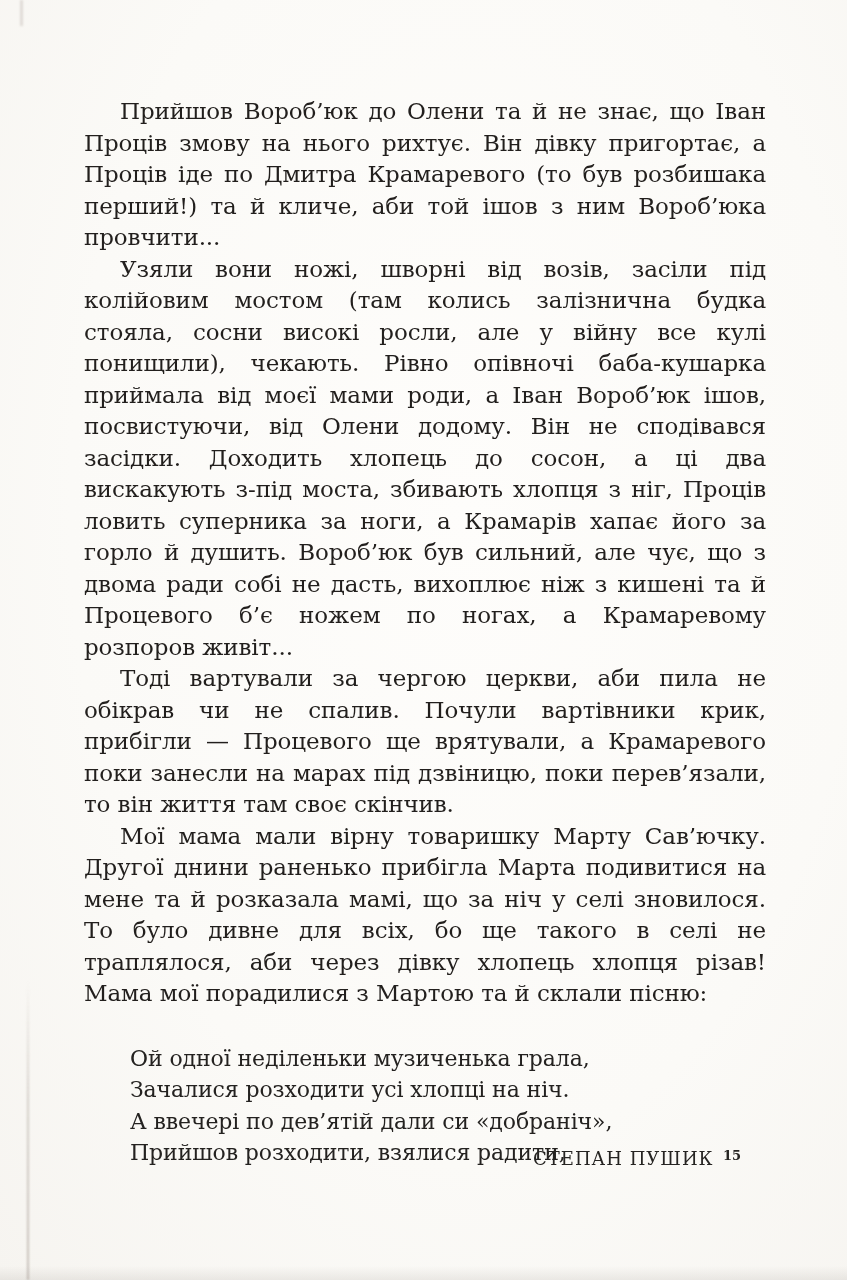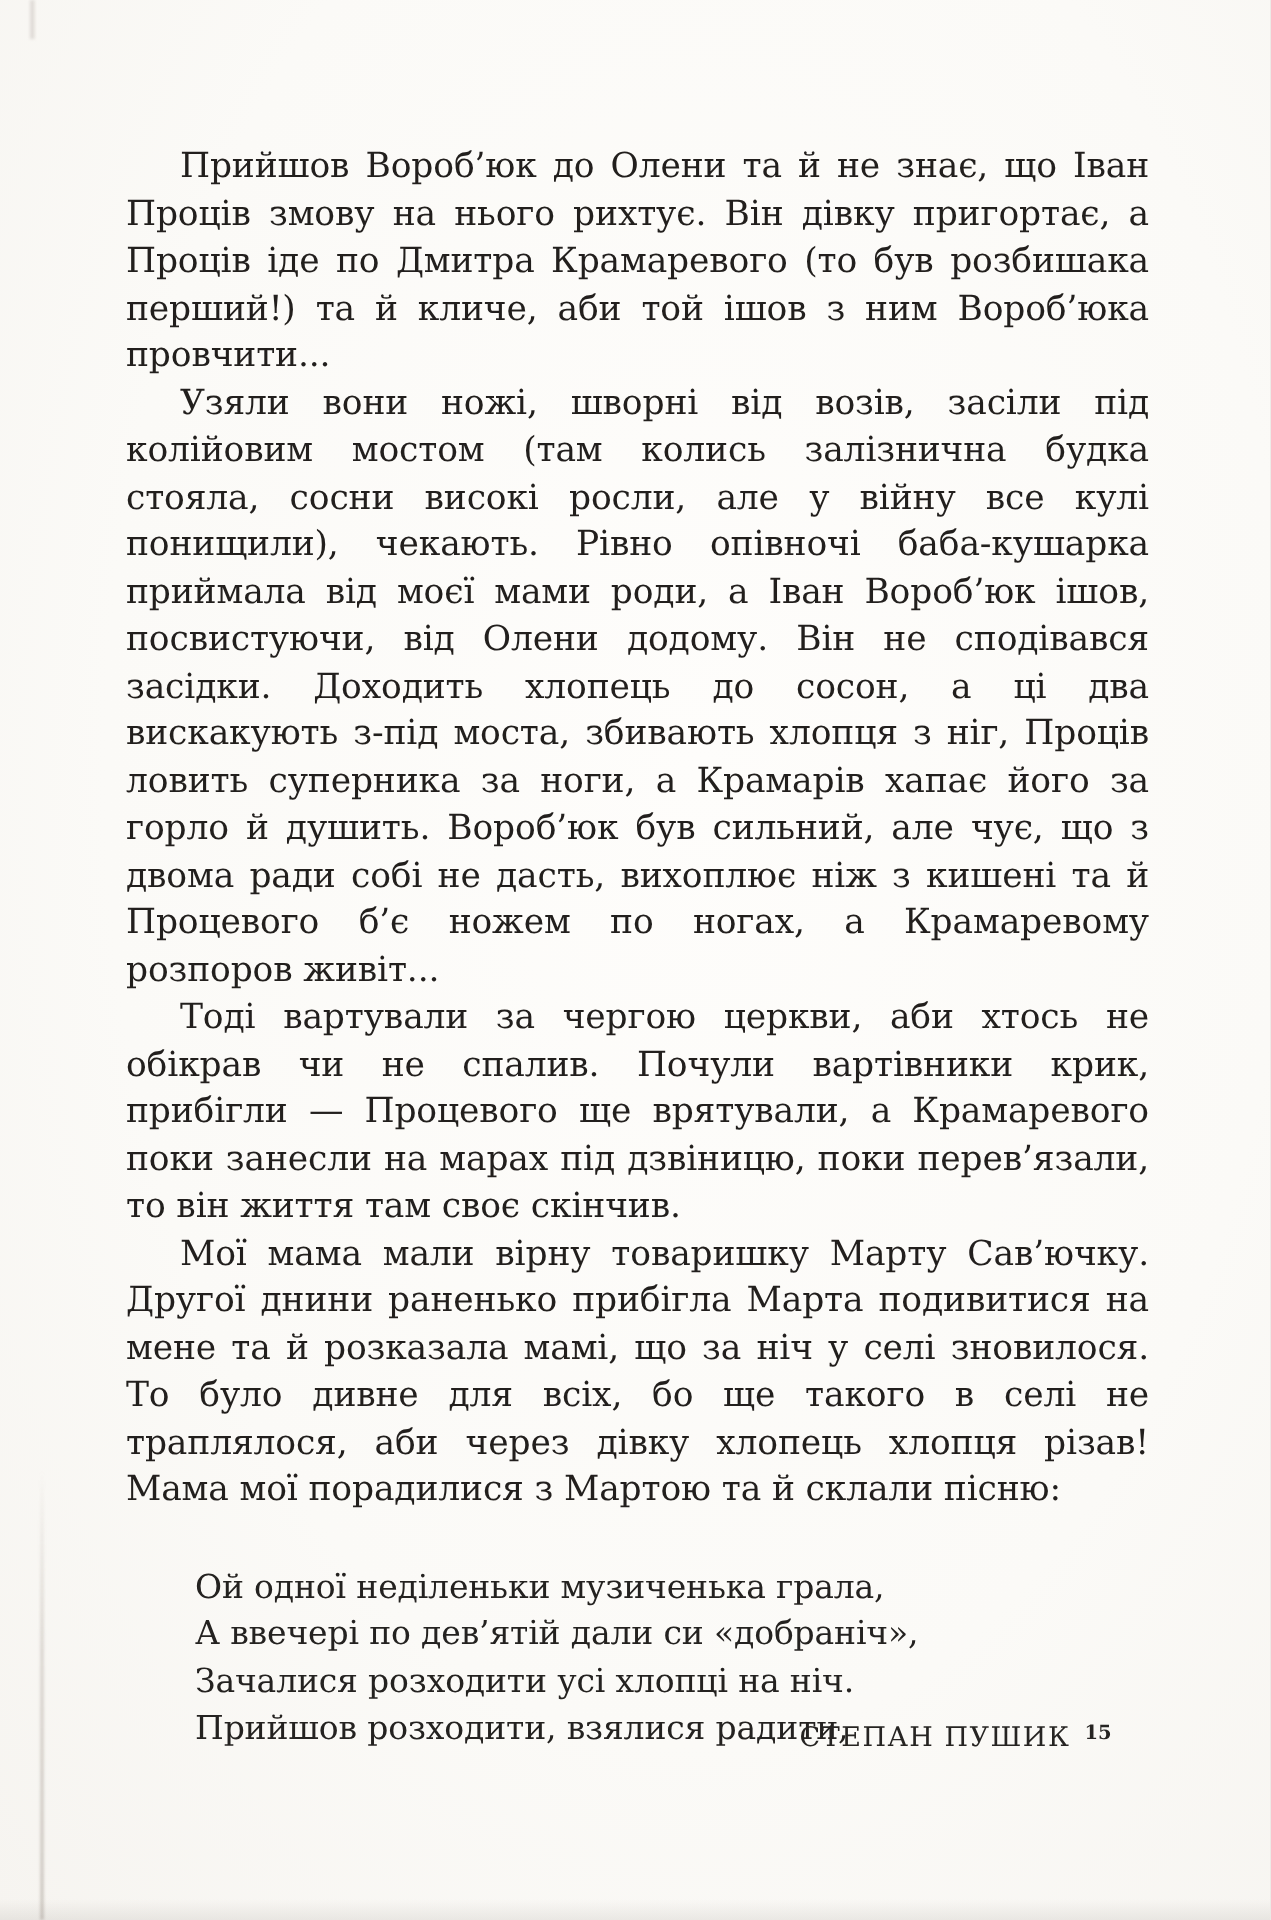--- a/index.html
+++ b/index.html
@@ -97,26 +97,26 @@
     filter: blur(1px);
   }
 </style>
 </head>
 <body>
 
 <div class="page">
   <div class="text-block">
     <p class="para">Прийшов Вороб’юк до Олени та й не знає, що Іван Проців змову на нього рихтує. Він дівку пригортає, а Проців іде по Дмитра Крамаревого (то був розбишака перший!) та й кличе, аби той ішов з ним Вороб’юка провчити...</p>
     <p class="para">Узяли вони ножі, шворні від возів, засіли під колійовим мостом (там колись залізнична будка стояла, сосни високі росли, але у війну все кулі понищили), чекають. Рівно опівночі баба-кушарка приймала від моєї мами роди, а Іван Вороб’юк ішов, посвистуючи, від Олени додому. Він не сподівався засідки. Доходить хлопець до сосон, а ці два вискакують з-під моста, збивають хлопця з ніг, Проців ловить суперника за ноги, а Крамарів хапає його за горло й душить. Вороб’юк був сильний, але чує, що з двома ради собі не дасть, вихоплює ніж з кишені та й Процевого б’є ножем по ногах, а Крамаревому розпоров живіт...</p>
-    <p class="para">Тоді вартували за чергою церкви, аби хтось не обікрав чи не спалив. Почули вартівники крик, прибігли — Процевого ще врятували, а Крамаревого поки занесли на марах під дзвіницю, поки перев’язали, то він життя там своє скінчив.</p>
+    <p class="para">Тоді вартували за чергою церкви, аби пила не обікрав чи не спалив. Почули вартівники крик, прибігли — Процевого ще врятували, а Крамаревого поки занесли на марах під дзвіницю, поки перев’язали, то він життя там своє скінчив.</p>
     <p class="para">Мої мама мали вірну товаришку Марту Сав’ючку. Другої днини раненько прибігла Марта подивитися на мене та й розказала мамі, що за ніч у селі зновилося. То було дивне для всіх, бо ще такого в селі не траплялося, аби через дівку хлопець хлопця різав! Мама мої порадилися з Мартою та й склали пісню:</p>
     <div class="poem">
       <p class="poem-line">Ой одної неділеньки музиченька грала,</p>
+      <p class="poem-line">Зачалися розходити усі хлопці на ніч.</p>
       <p class="poem-line">А ввечері по дев’ятій дали си «добраніч»,</p>
-      <p class="poem-line">Зачалися розходити усі хлопці на ніч.</p>
       <p class="poem-line">Прийшов розходити, взялися радити,</p>
     </div>
   </div>
 
   <div class="footer">
     <span class="footer-author">СТЕПАН ПУШИК</span>
     <span class="footer-page-number">15</span>
   </div>
 
   <div class="edge-line"></div>

